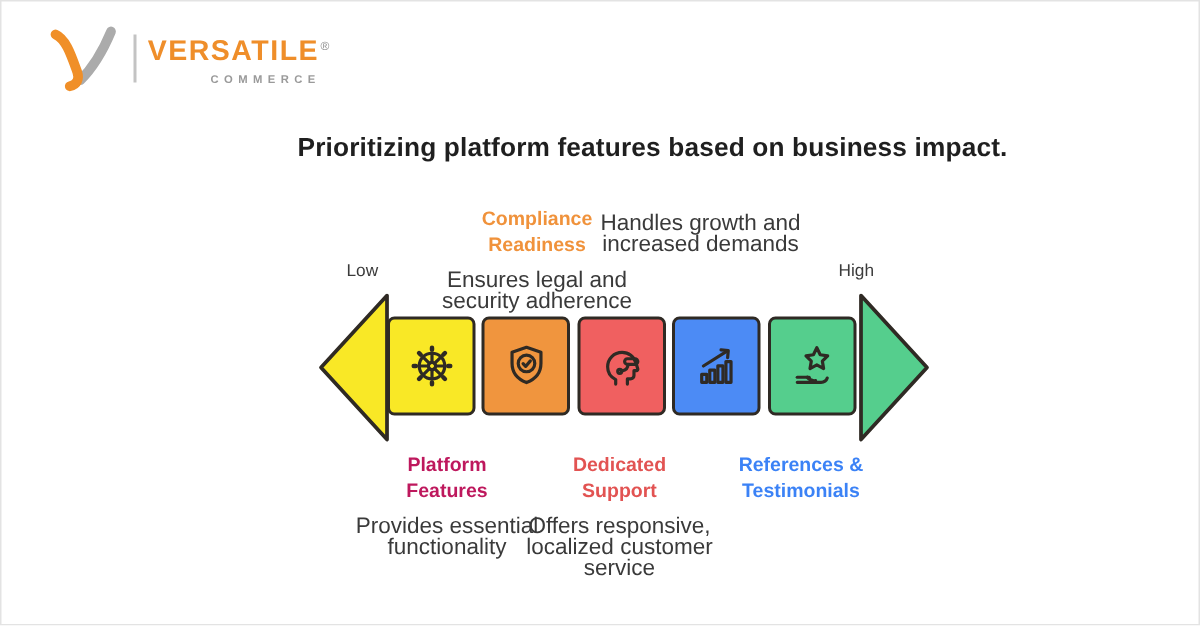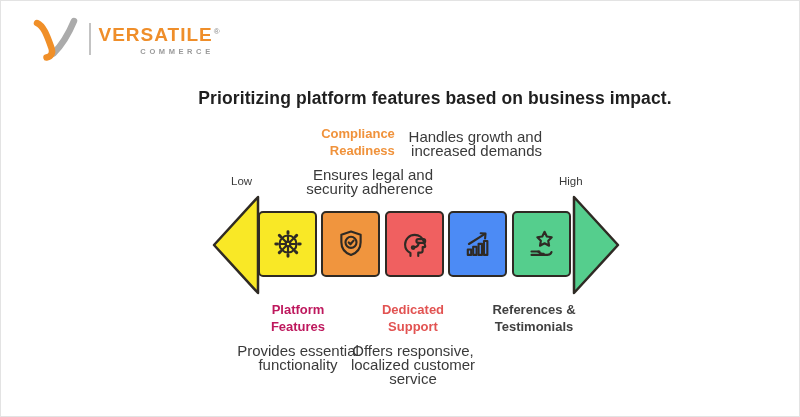--- a/index.html
+++ b/index.html
@@ -29,21 +29,21 @@
   
   .scale-label { position: absolute; top: 174px; width: 40px; 
     font-size: 11.5px; color: #3b3b3b; }
   .scale-label.low  { left: 230px; }
   .scale-label.high { left: 558px; }
 
   
   .feat { position: absolute; text-align: center; }
   .feat-title { font-size: 13px; font-weight: bold; line-height: 17px; white-space: pre-line; }
   .feat-desc  { font-size: 15px; color: #3a3a3a; line-height: 14px; white-space: pre-line; margin-top: 9px; }
-  .feat.top { top: 120px; text-align: right; }
+  .feat.top { top: 132px; }
   .feat.top .feat-title { height: 38px; display: flex; align-items: flex-end; justify-content: center; }
   .feat.bottom { top: 300px; }
 
   .feat.compliance { left: 282px; width: 150px; }
   .feat.scalability { left: 391px; width: 150px; }
   .feat.platform { left: 227px; width: 140px; }
   .feat.dedicated { left: 342px; width: 140px; }
   .feat.references { left: 463px; width: 140px; }
 
   
@@ -102,21 +102,21 @@
 functionality</div>
   </div>
   <div class="feat bottom dedicated">
     <div class="feat-title" style="color: rgb(226, 83, 82);">Dedicated
 Support</div>
     <div class="feat-desc">Offers responsive,
 localized customer
 service</div>
   </div>
   <div class="feat bottom references">
-    <div class="feat-title" style="color: #404040;">References &amp;
+    <div class="feat-title" style="color: #3b82f6;">References &amp;
 Testimonials</div>
   </div>
 
   <svg class="arrowhead left" width="50" height="100" viewBox="0 0 50 100">
     <polygon points="47,2 3,50 47,98" stroke="#2F2A24" stroke-width="2.5" stroke-linejoin="round" fill="#F9E826"></polygon>
   </svg>
 
   <div class="segment seg-0" style="background: rgb(249, 232, 38);">
     <svg class="seg-icon" width="34" height="34" viewBox="0 0 24 24" fill="none" stroke="#2F2A24" stroke-width="1.5" stroke-linecap="round" stroke-linejoin="round">
       <circle cx="12" cy="12" r="6"></circle>

